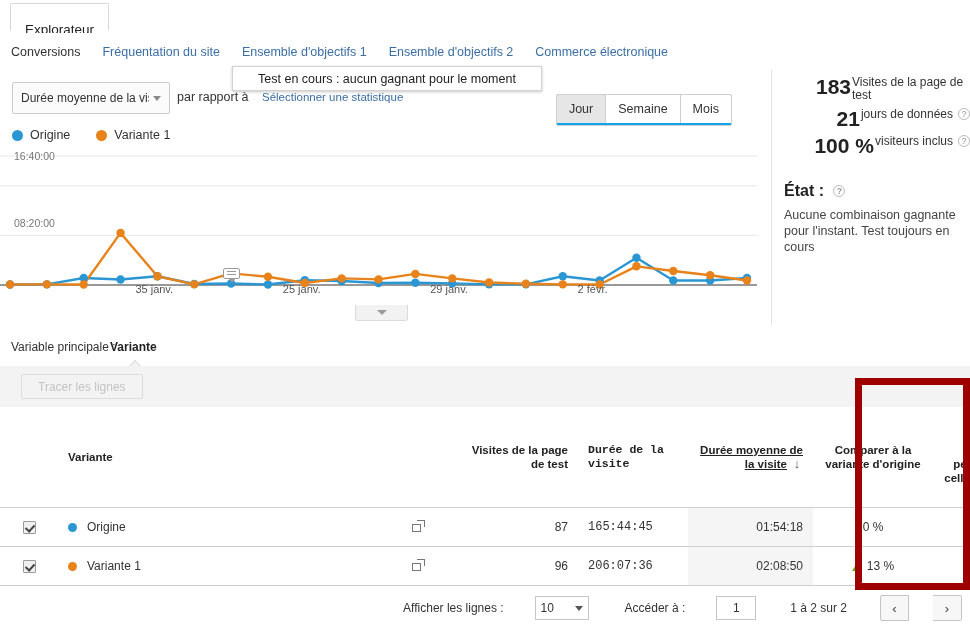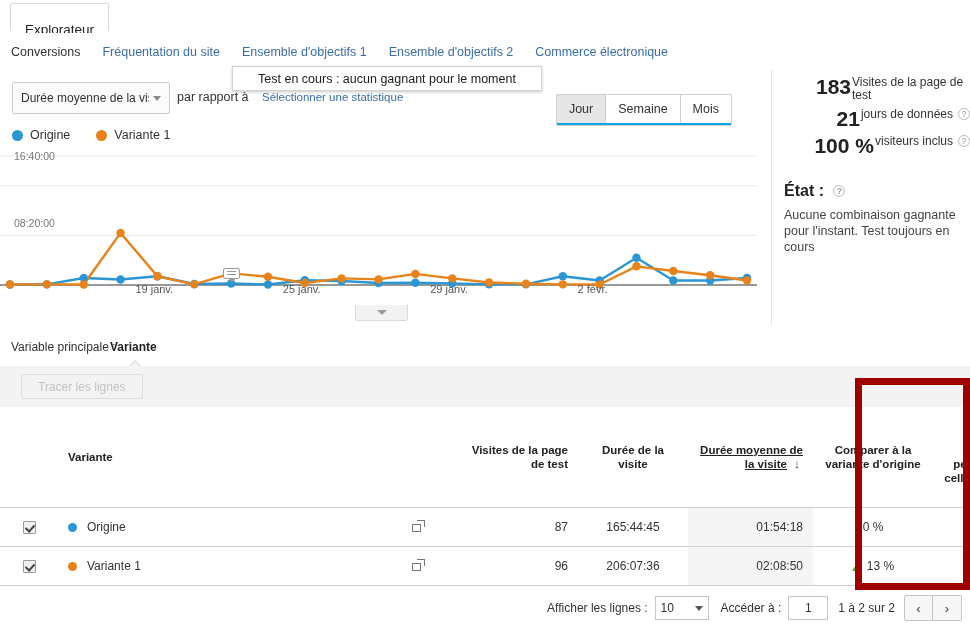--- a/index.html
+++ b/index.html
@@ -135,21 +135,21 @@
   }
   table.grid td{
     font-size:12px;color:#333;padding:9px 10px;border-bottom:1px solid #cfcfcf;background:#fff;
     white-space:nowrap;
   }
   table.grid tr.row td{height:20px;}
   .c-chk{width:38px;text-align:center;}
   .c-var{width:300px;text-align:left;}
   .c-ico{width:60px;text-align:center;}
   .c-num{width:100px;text-align:right;}
-  .c-dur{width:90px;text-align:center;}
+  .c-dur{width:90px;text-align:left;font-family:Liberation Mono, monospace;}
   .c-avg{width:105px;text-align:right;background:#f5f5f5 !important;font-weight:normal;}
   .c-cmp{width:100px;text-align:center;}
   .c-prob{width:110px;text-align:right;}
   th.c-var{padding-left:44px;}
   th.c-avg{background:#fff !important;font-weight:bold;text-decoration:underline;}
 
   .chk{
     width:13px;height:13px;border:1px solid #9a9a9a;background:#f0f0f0;display:inline-block;
     position:relative;box-sizing:border-box;border-radius:1px;vertical-align:middle;
   }
@@ -166,21 +166,21 @@
   .sortarrow{display:inline-block;width:12px;text-align:center;color:#555;font-size:13px;margin-left:4px;}
 
   
   .redbox{
     position:absolute;left:855px;top:378px;width:115px;height:212px;
     border:7px solid #9e0000;box-sizing:border-box;z-index:30;pointer-events:none;
   }
 
   
   .footer{position:absolute;left:0;top:589px;width:970px;height:38px;background:#fff;}
-  .pager{position:absolute;right:8px;top:6px;display:flex;align-items:center;height:26px;font-size:12px;color:#333;}
+  .pager{position:absolute;right:8px;top:6px;display:flex;align-items:center;height:26px;font-size:12px;color:#333;gap:24px;}
   .pager .t{margin-right:7px;white-space:nowrap;}
   .selbox{
     display:flex;align-items:center;justify-content:space-between;width:54px;height:24px;
     border:1px solid #c6c6c6;background:#fff;padding:0 5px;box-sizing:border-box;margin-right:12px;font-size:12px;
   }
   .selbox .tri{width:0;height:0;border-left:4px solid transparent;border-right:4px solid transparent;border-top:5px solid #555;}
   .pginput{
     width:40px;height:24px;border:1px solid #c6c6c6;background:#fff;text-align:center;
     font-size:12px;color:#333;box-sizing:border-box;margin-right:10px;line-height:22px;
     font-family:"Liberation Sans",sans-serif;
@@ -287,21 +287,21 @@
           <circle cx="525.9" cy="128.67733333333334" r="4.2" fill="#e8821a"></circle>
           <circle cx="562.75" cy="129.33866666666665" r="4.2" fill="#e8821a"></circle>
           <circle cx="599.6" cy="129.504" r="4.2" fill="#e8821a"></circle>
           <circle cx="636.45" cy="111.31733333333334" r="4.2" fill="#e8821a"></circle>
           <circle cx="673.3000000000001" cy="115.94666666666667" r="4.2" fill="#e8821a"></circle>
           <circle cx="710.15" cy="120.24533333333333" r="4.2" fill="#e8821a"></circle>
           <circle cx="747" cy="125.536" r="4.2" fill="#e8821a"></circle>
         </svg>
       <div class="ylab t1">16:40:00</div>
       <div class="ylab t2">08:20:00</div>
-      <div class="xlab" id="xl0" style="left: 135.4px;">19 janv.</div>
+      <div class="xlab" id="xl0" style="left: 135.4px;">35 janv.</div>
       <div class="xlab" id="xl1" style="left: 282.8px;">25 janv.</div>
       <div class="xlab" id="xl2" style="left: 430.2px;">29 janv.</div>
       <div class="xlab" id="xl3" style="left: 577.6px;">2 févr.</div>
     </div>
 
     <div class="chart-marker">
       <div class="bubble">
           <i></i>
           <i></i>
         </div>

